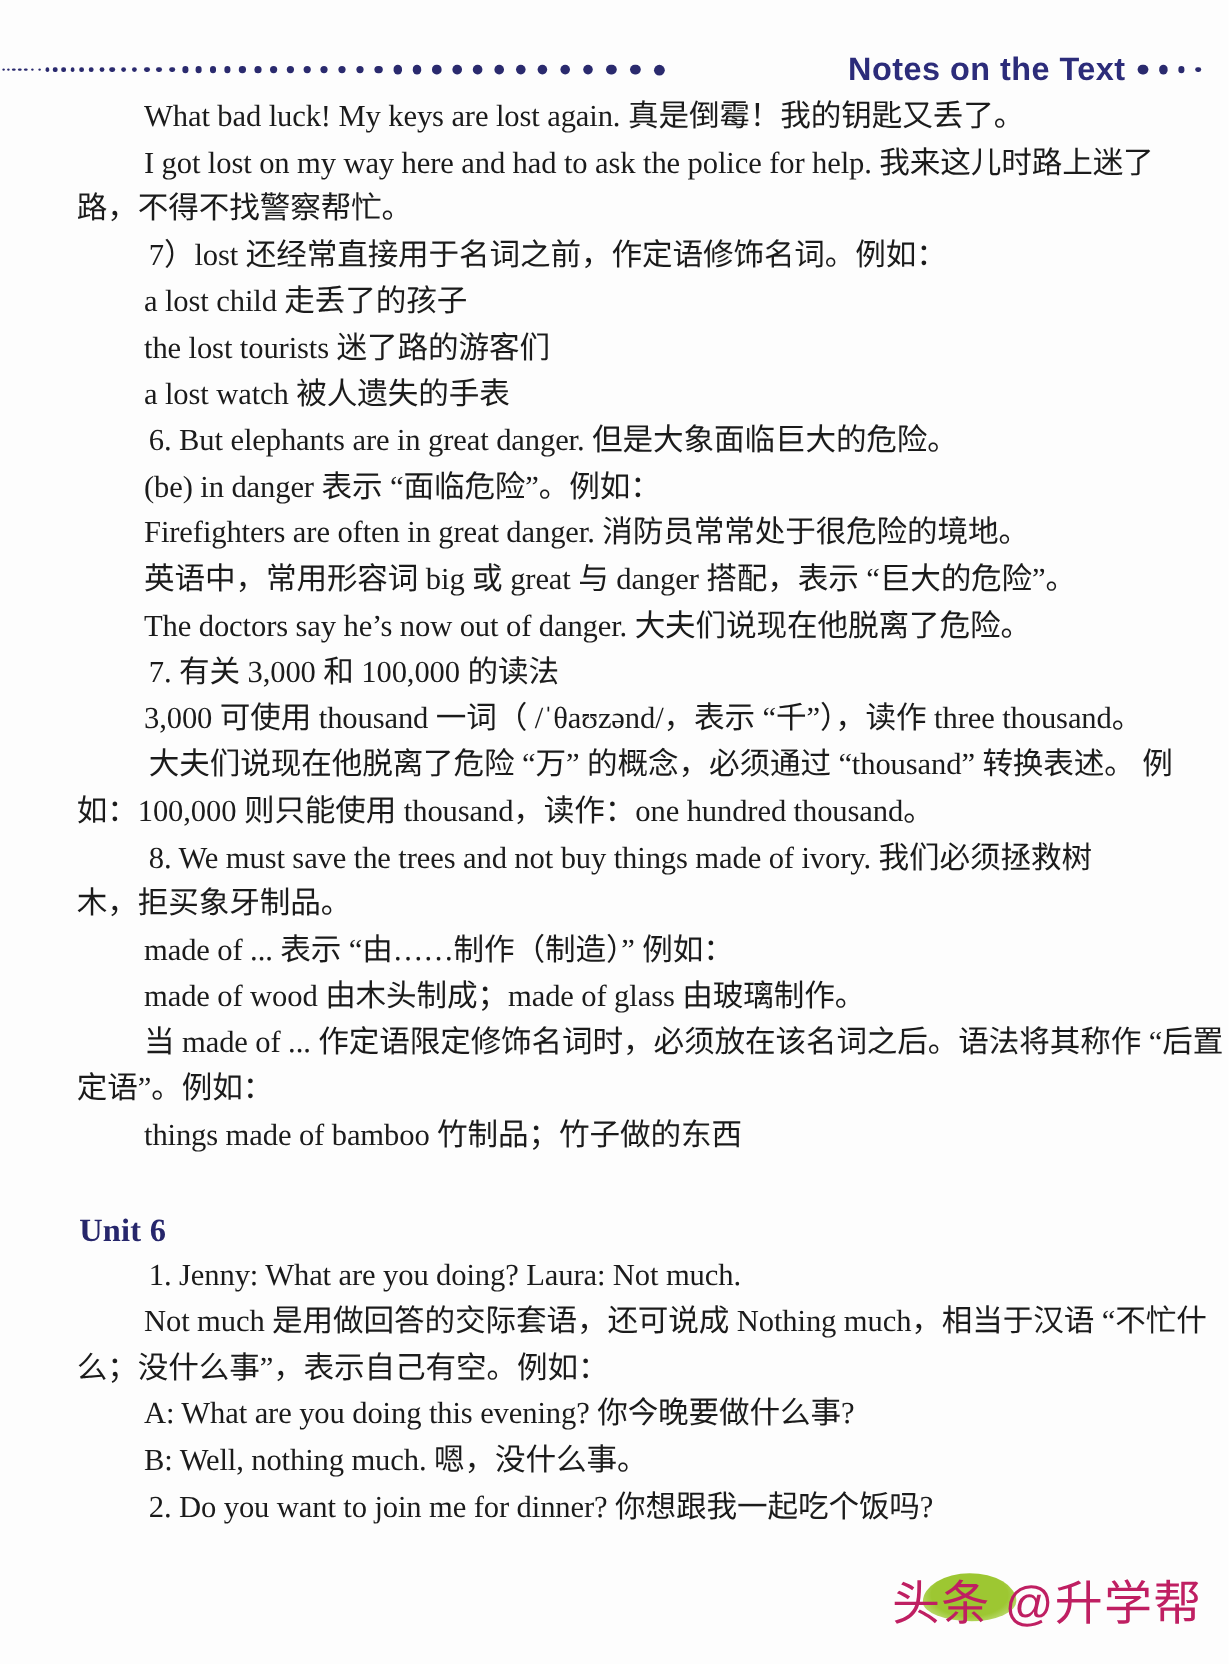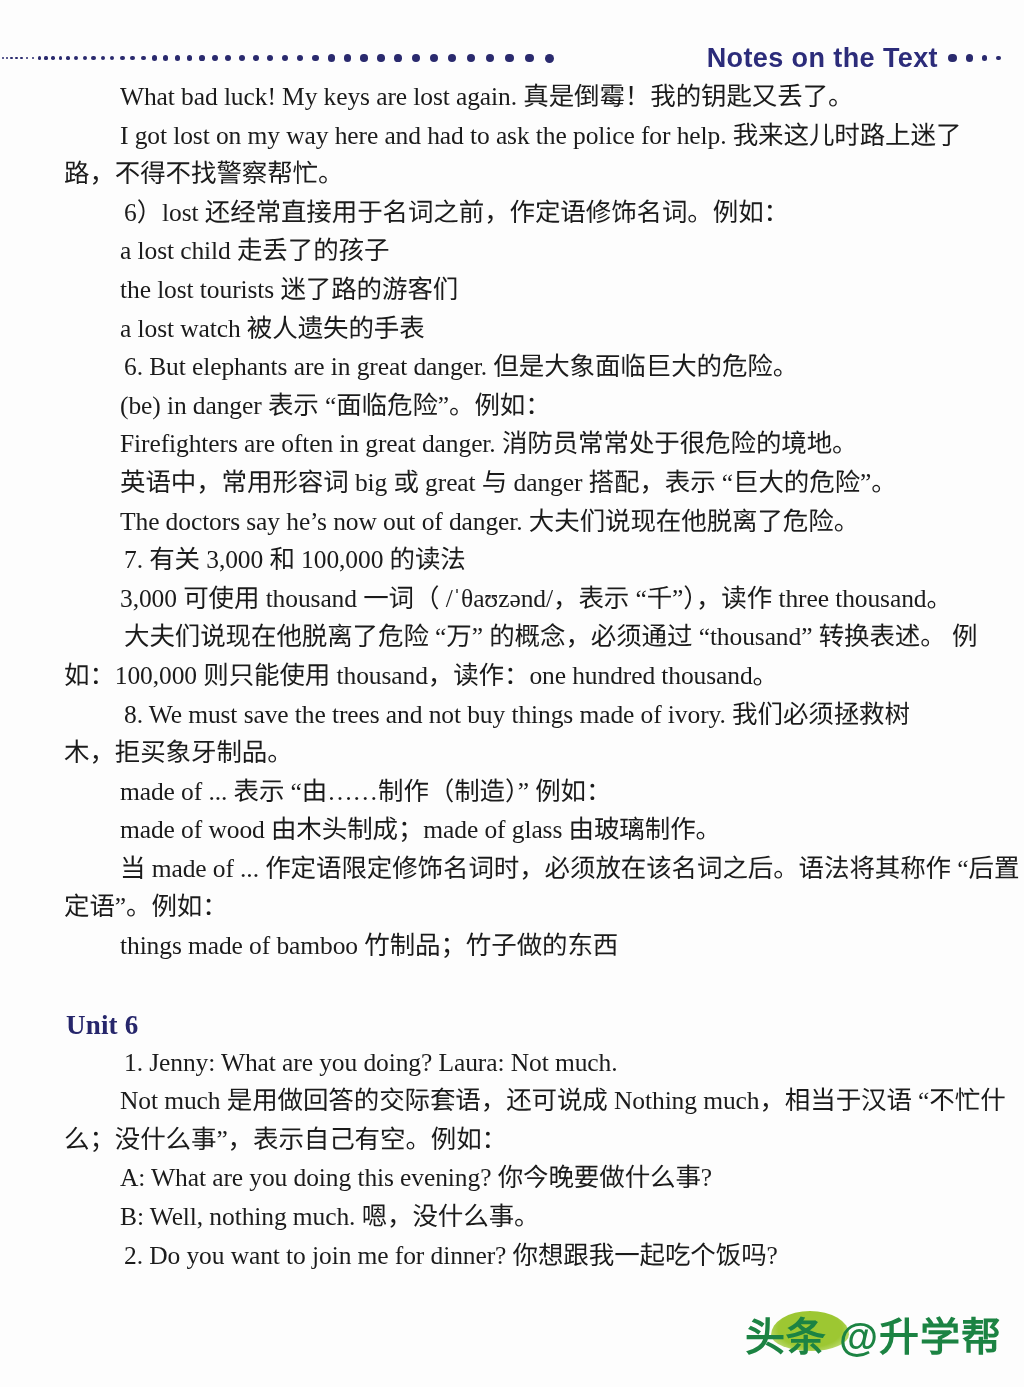--- a/index.html
+++ b/index.html
@@ -119,24 +119,24 @@
     width: 78px;
     height: 40px;
     background: radial-gradient(ellipse at 50% 45%, #9ac62c 0%, #9ac62c 58%, #b9d96a 78%, rgba(185,217,106,0) 100%);
     border-radius: 50% 50% 48% 52% / 60% 58% 42% 40%;
     z-index: 0;
   }
   #wm-text {
     position: relative;
     z-index: 1;
     font-family: "Liberation Sans", "DejaVu Sans", sans-serif;
-    font-weight: bold;
+    font-weight: normal;
     font-size: 40px;
     line-height: 48px;
-    color: #15803d;
+    color: #be185d;
     letter-spacing: 1px;
     white-space: nowrap;
   }
 </style>
 </head>
 <body>
 
 <div id="page">
 
   <div id="header">
@@ -195,21 +195,21 @@
         <span class="d" style="left: 35.6px; width: 5.7px; height: 5.7px; margin-top: -2.85px; background: rgb(42, 42, 110);"></span>
         <span class="d" style="left: 50.3px; width: 4.3px; height: 4.3px; margin-top: -2.15px; background: rgb(42, 42, 110);"></span>
       </div>
   </div>
 
   <div id="content">
     <div id="body-lines">
         <div class="line indent1">What bad luck! My keys are lost again. 真是倒霉！我的钥匙又丢了。</div>
         <div class="line indent1">I got lost on my way here and had to ask the police for help. 我来这儿时路上迷了</div>
         <div class="line hang">路，不得不找警察帮忙。</div>
-        <div class="line indent2">6）lost 还经常直接用于名词之前，作定语修饰名词。例如：</div>
+        <div class="line indent2">7）lost 还经常直接用于名词之前，作定语修饰名词。例如：</div>
         <div class="line indent1">a lost child 走丢了的孩子</div>
         <div class="line indent1">the lost tourists 迷了路的游客们</div>
         <div class="line indent1">a lost watch 被人遗失的手表</div>
         <div class="line indent2 bold">6.  But elephants are in great danger. 但是大象面临巨大的危险。</div>
         <div class="line indent1">(be) in danger 表示 “面临危险”。例如：</div>
         <div class="line indent1">Firefighters are often in great danger. 消防员常常处于很危险的境地。</div>
         <div class="line indent1">英语中，常用形容词 big 或 great 与 danger 搭配，表示 “巨大的危险”。</div>
         <div class="line indent1">The doctors say he’s now out of danger. 大夫们说现在他脱离了危险。</div>
         <div class="line indent2 bold">7.  有关 3,000 和 100,000 的读法</div>
         <div class="line indent1">3,000 可使用 thousand 一词（ /ˈθaʊzənd/，表示 “千”），读作 three thousand。</div>

